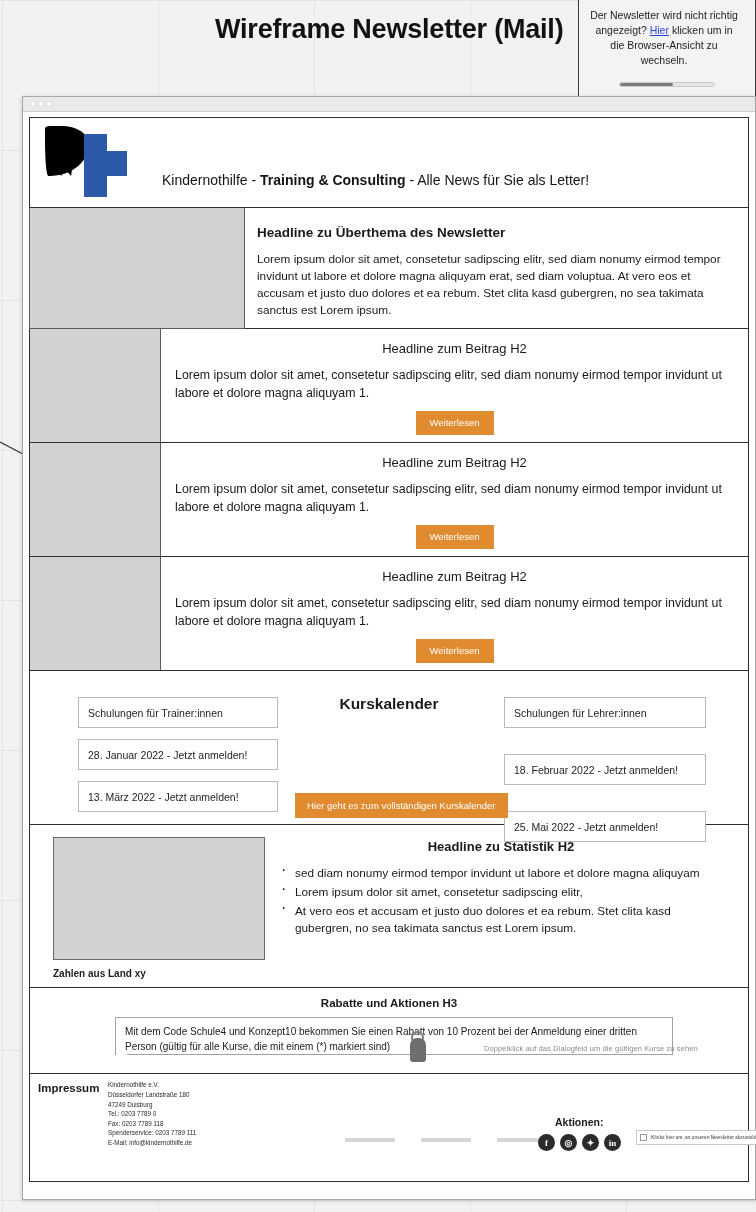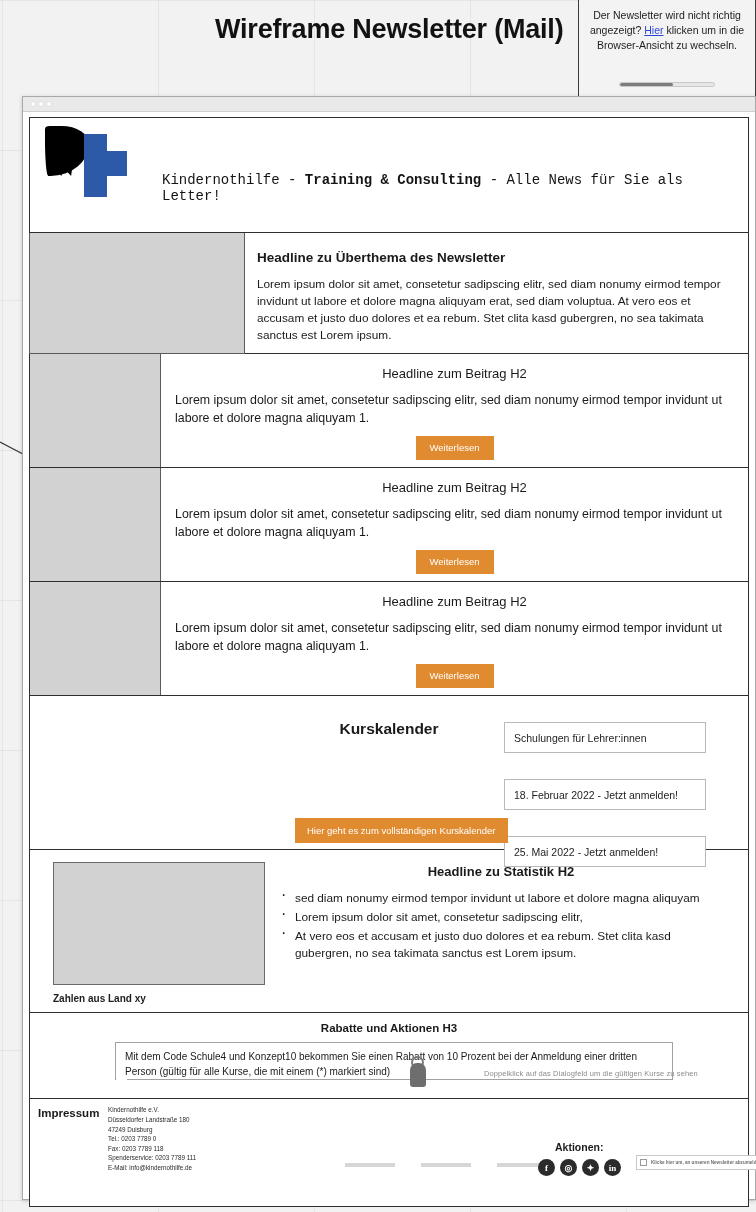--- a/index.html
+++ b/index.html
@@ -30,21 +30,21 @@
     position:absolute; left:215px; top:12px; width:360px;
     font-size:27px; font-weight:bold; line-height:1.32;
     letter-spacing:-0.2px;
     color:#121212;
   }
 
   
   .note-card {
     position:absolute; left:578px; top:0px; width:178px; height:99px;
     background:#f3f3f3; border:1px solid #3b3b3b; border-top:none;
-    padding:8px 10px 0 10px;
+    padding:8px 16px 0 10px;
     text-align:center;
   }
   .note-card .note-text {
     font-size:10.5px; line-height:1.42; color:#1d1d1d;
   }
   .note-card .note-link { color:#2a48d6; text-decoration:underline; }
   .note-scroll {
     position:absolute; left:50%; transform:translateX(-50%);
     bottom:11px; width:96px; height:5px;
     border-radius:3px; background:#e6e6e6;
@@ -74,21 +74,21 @@
   .mail-body {
     position:absolute; left:6px; right:6px; top:20px; bottom:8px;
     background:#fff;
   }
 
   
   .block { border:1px solid #2e2e2e; background:#fff; }
   .block + .block { border-top:none; }
 
   
-  .nl-header { height:116px; position:relative;font-family:Liberation Mono, monospace; }
+  .nl-header { height:91px; position:relative; }
   .logo { position:absolute; left:15px; top:6px; width:80px; height:72px; }
   .logo .blob {
     position:absolute; left:0px; top:2px; width:44px; height:50px;
     background:#000;
     border-radius: 6px 34px 48px 4px / 4px 22px 40px 44px;
   }
   .logo .blob2 {
     position:absolute; left:5px; top:30px; width:24px; height:22px;
     background:#000;
     clip-path: polygon(0 0, 100% 0, 88% 100%, 64% 72%, 46% 100%, 30% 66%, 12% 100%);
@@ -324,20 +324,25 @@
       <div class="copy">
         <h3>Headline zum Beitrag H2</h3>
         <p>Lorem ipsum dolor sit amet, consetetur sadipscing elitr, sed diam nonumy eirmod tempor invidunt ut labore et dolore magna aliquyam 1.</p>
         <button class="btn-orange">Weiterlesen</button>
       </div>
     </div>
 
     <div class="block kurs">
       <h2>Kurskalender</h2>
 
+      <div class="kurs-col left">
+        <div class="kurs-item">Schulungen für Trainer:innen</div>
+        <div class="kurs-item">28. Januar 2022 - Jetzt anmelden!</div>
+        <div class="kurs-item">13. März 2022 - Jetzt anmelden!</div>
+      </div>
 
       <div class="kurs-col right">
         <div class="kurs-item">Schulungen für Lehrer:innen</div>
         <div class="kurs-item">18. Februar 2022 - Jetzt anmelden!</div>
         <div class="kurs-item">25. Mai 2022 - Jetzt anmelden!</div>
       </div>
 
       <button class="kurs-cta">Hier geht es zum vollständigen Kurskalender</button>
     </div>
 

